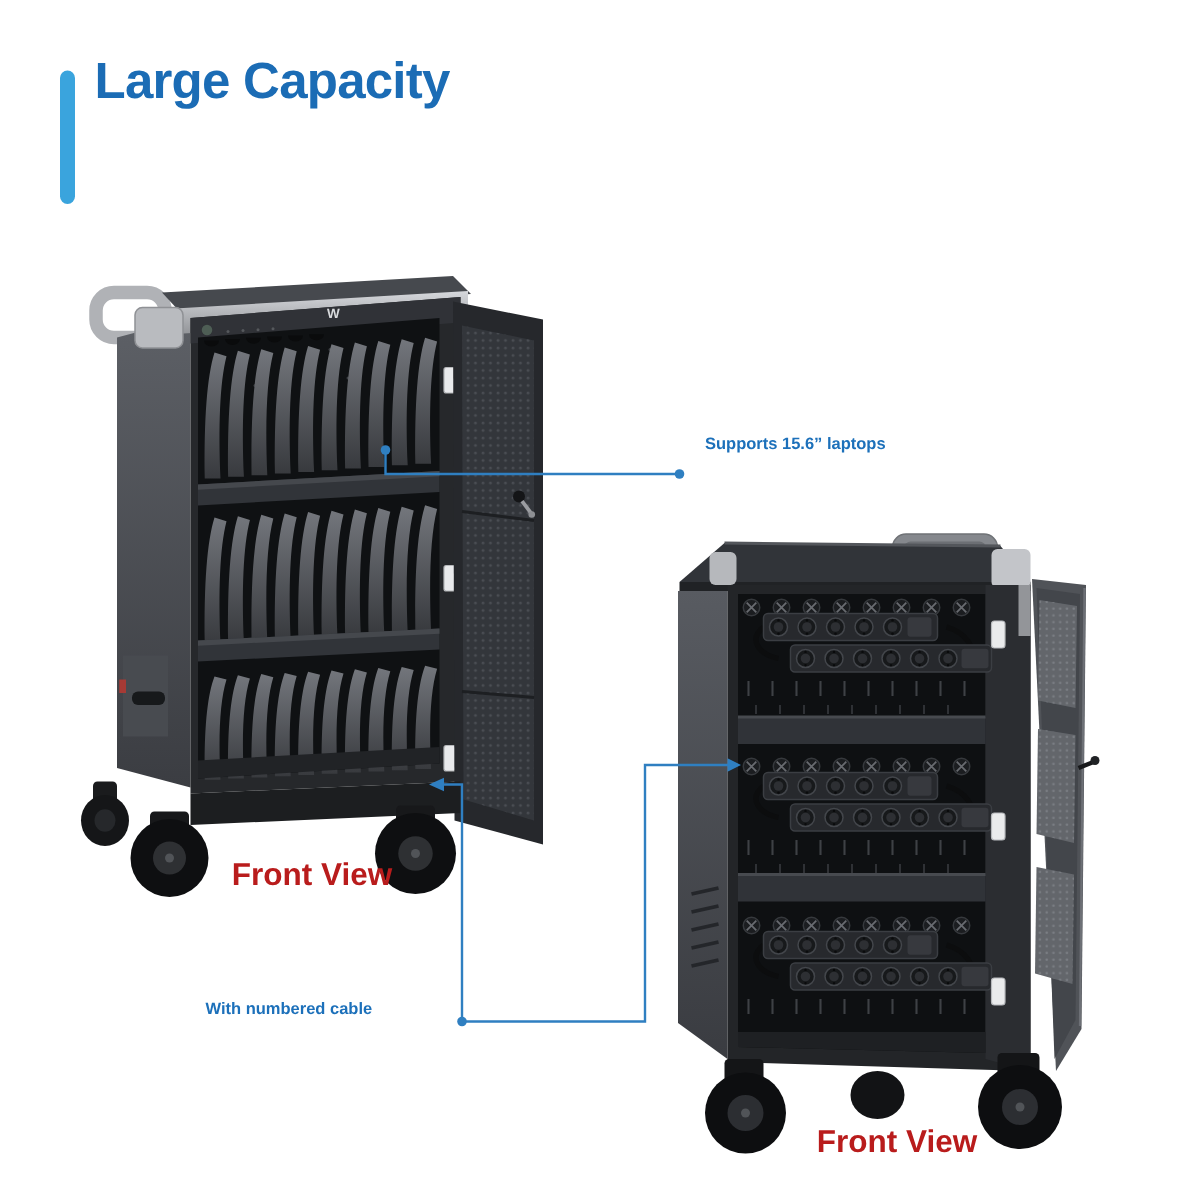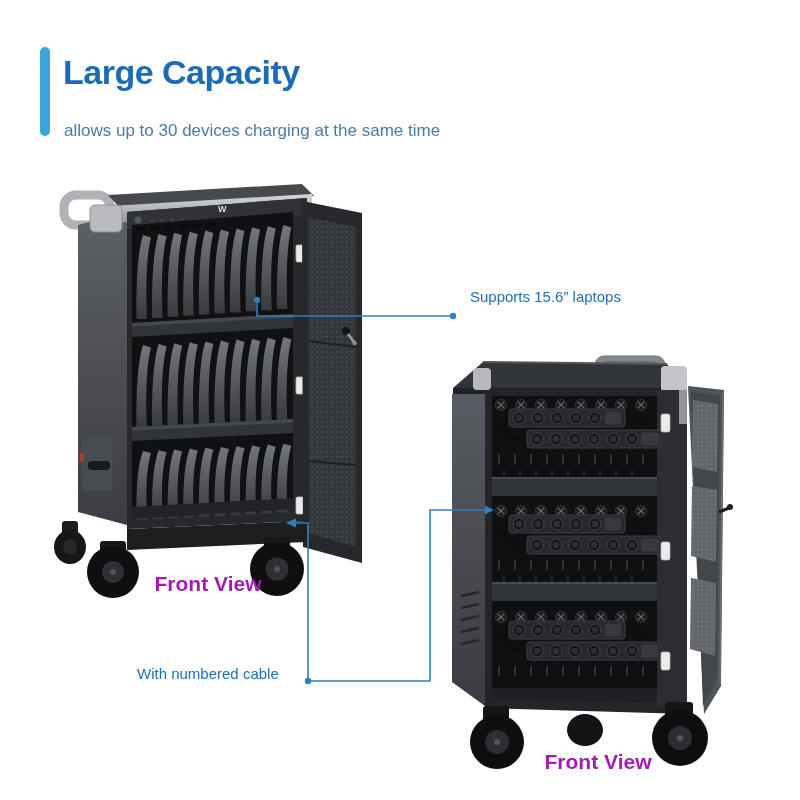--- a/index.html
+++ b/index.html
@@ -1,46 +1,45 @@
 <!DOCTYPE html>
 <html><head>
 <meta charset="utf-8">
 <style>
   html,body{margin:0;padding:0;background:#ffffff;}
   .canvas{position:relative;width:800px;height:800px;background:#ffffff;overflow:hidden;
           font-family:"Liberation Sans",sans-serif;}
   
   .accent-bar{position:absolute;left:40px;top:47px;width:10px;height:89px;border-radius:5px;background:#3aa4dd;}
-  .title{position:absolute;left:63px;top:52px;font-size:34px;line-height:40px;font-weight:700;
+  .title{position:absolute;left:63px;top:34px;font-size:34px;line-height:40px;font-weight:700;
          color:#1b6cb5;letter-spacing:-0.5px;white-space:nowrap;}
   .subtitle{position:absolute;left:64px;top:121px;font-size:17px;font-weight:500;color:#4a7aa8;white-space:nowrap;}
   
-  .callout{position:absolute;font-size:15px;line-height:19px;font-weight:400;color:#1c70ba;white-space:nowrap;}
+  .callout{position:absolute;font-size:11px;line-height:19px;font-weight:700;color:#1c70ba;white-space:nowrap;}
   .co-laptops{left:470px;top:287px;}
   .co-cable{left:137px;top:664px;}
   
-  .view-label{position:absolute;font-size:21px;font-weight:700;color:#a21caf;text-align:center;width:160px;}
+  .view-label{position:absolute;font-size:21px;font-weight:700;color:#b91c1c;text-align:center;width:160px;}
   .front-label{left:128px;top:572px;}
   .back-label{left:518px;top:750px;}
   
   .cart-svg{position:absolute;}
   .fv{left:50px;top:165px;}
   .bv{left:435px;top:350px;}
   .connectors{position:absolute;left:0;top:0;pointer-events:none;}
 </style>
 </head>
 <body>
 
 <div class="canvas">
 
   <div class="accent-bar"></div>
   <div class="title">
     <div>Large Capacity</div>
   </div>
-  <div class="subtitle">allows up to 30 devices charging at the same time</div>
 
   <svg class="cart-svg fv" width="350" height="445" viewBox="0 0 350 445">
     <defs>
       <linearGradient id="fSideG" x1="0" y1="0" x2="0" y2="1">
         <stop offset="0" stop-color="#5d6066"></stop>
           <stop offset="1" stop-color="#3b3d42"></stop>
       </linearGradient>
       <linearGradient id="finG" x1="0" y1="0" x2="0" y2="1">
         <stop offset="0" stop-color="#73767c"></stop>
           <stop offset="1" stop-color="#383a3e"></stop>

